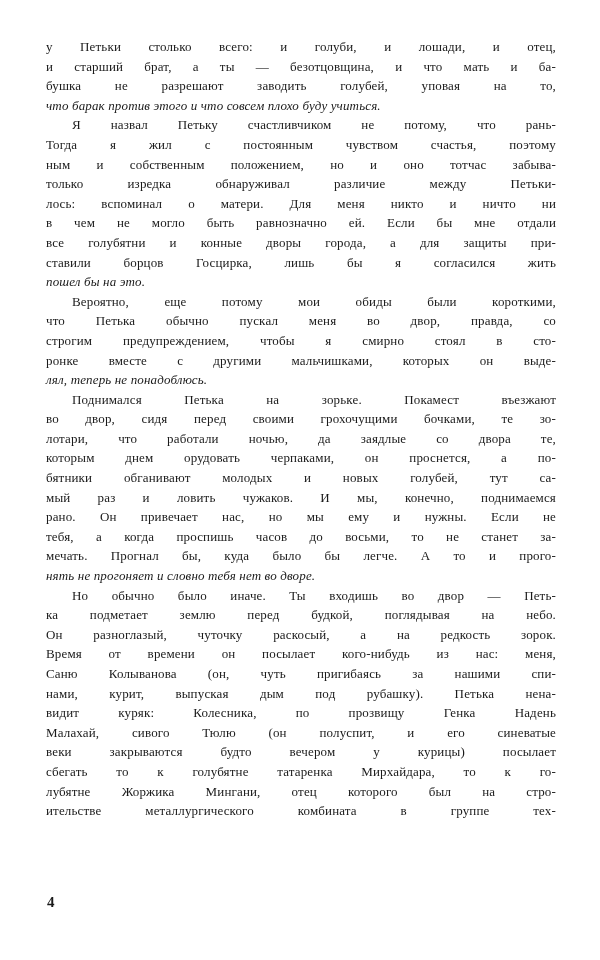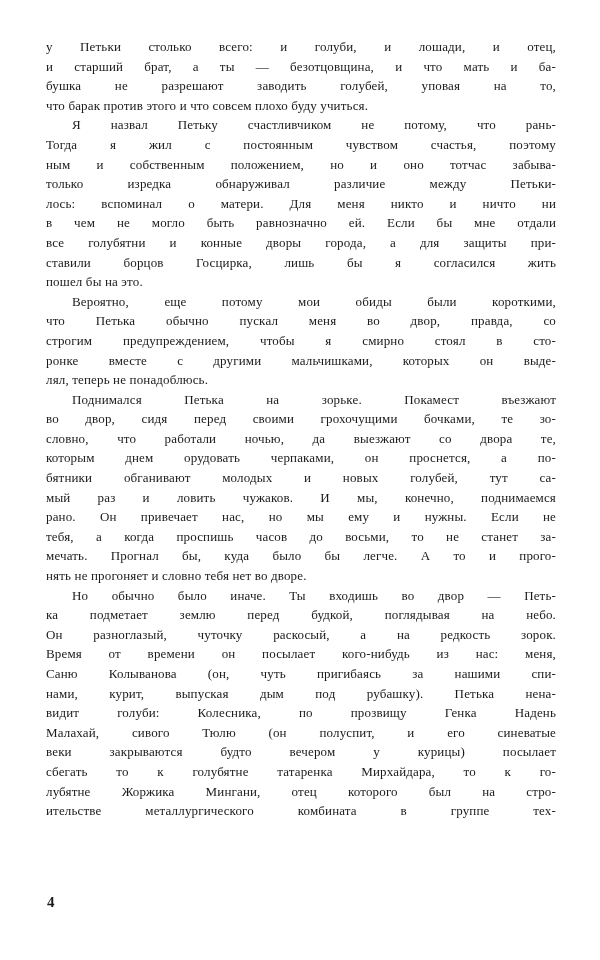--- a/index.html
+++ b/index.html
@@ -25,20 +25,21 @@
     height: 19.6px;
     line-height: 19.6px;
     font-size: 13px;
     white-space: nowrap;
     text-align: justify;
     text-align-last: justify;
     letter-spacing: 0.15px;
   }
   .line.last {
     text-align-last: left;
+    font-style: italic;
   }
   .line.indent {
     padding-left: 26px;
   }
   .page-number {
     position: absolute;
     left: 47px;
     top: 894px;
     font-size: 15px;
     font-weight: bold;
@@ -69,37 +70,37 @@
   <div>
     <div class="line indent">Вероятно, еще потому мои обиды  были  короткими,</div>
     <div class="line">что  Петька обычно  пускал  меня во двор, правда,  со</div>
     <div class="line">строгим предупреждением, чтобы я смирно стоял в сто-</div>
     <div class="line">ронке вместе с другими мальчишками, которых он выде-</div>
     <div class="line last">лял, теперь не понадоблюсь.</div>
   </div>
   <div>
     <div class="line indent">Поднимался Петька на зорьке. Покамест  въезжают</div>
     <div class="line">во двор, сидя перед своими грохочущими бочками, те зо-</div>
-    <div class="line">словно, что работали ночью, да выезжают со двора  те,</div>
+    <div class="line">лотари, что работали ночью, да заядлые со двора  те,</div>
     <div class="line">которым днем орудовать черпаками, он проснется, а по-</div>
     <div class="line">бятники обганивают молодых и новых голубей, тут са-</div>
     <div class="line">мый раз и ловить чужаков. И мы, конечно, поднимаемся</div>
     <div class="line">рано.  Он  привечает нас, но мы ему и нужны. Если не</div>
     <div class="line">тебя, а когда проспишь часов до восьми, то не станет за-</div>
     <div class="line">мечать. Прогнал бы, куда было бы легче. А то и прого-</div>
     <div class="line last">нять не прогоняет и словно тебя нет во дворе.</div>
   </div>
   <div>
     <div class="line indent">Но обычно было иначе. Ты входишь во двор — Петь-</div>
     <div class="line">ка подметает землю перед будкой, поглядывая на небо.</div>
     <div class="line">Он разноглазый, чуточку раскосый, а на редкость зорок.</div>
     <div class="line">Время от времени он посылает кого-нибудь из нас: меня,</div>
     <div class="line">Саню Колыванова (он, чуть пригибаясь за нашими спи-</div>
     <div class="line">нами, курит, выпуская дым под рубашку). Петька нена-</div>
-    <div class="line">видит голуби:  Колесника, по прозвищу  Генка  Надень</div>
+    <div class="line">видит куряк:  Колесника, по прозвищу  Генка  Надень</div>
     <div class="line">Малахай, сивого Тюлю (он полуспит,  и  его синеватые</div>
     <div class="line">веки закрываются будто вечером у курицы)  посылает</div>
     <div class="line">сбегать то к голубятне татаренка Мирхайдара, то к го-</div>
     <div class="line">лубятне Жоржика Мингани, отец которого был на стро-</div>
     <div class="line">ительстве металлургического комбината  в  группе тех-</div>
   </div>
 </div>
 
 <div class="page-number">4</div>
 

